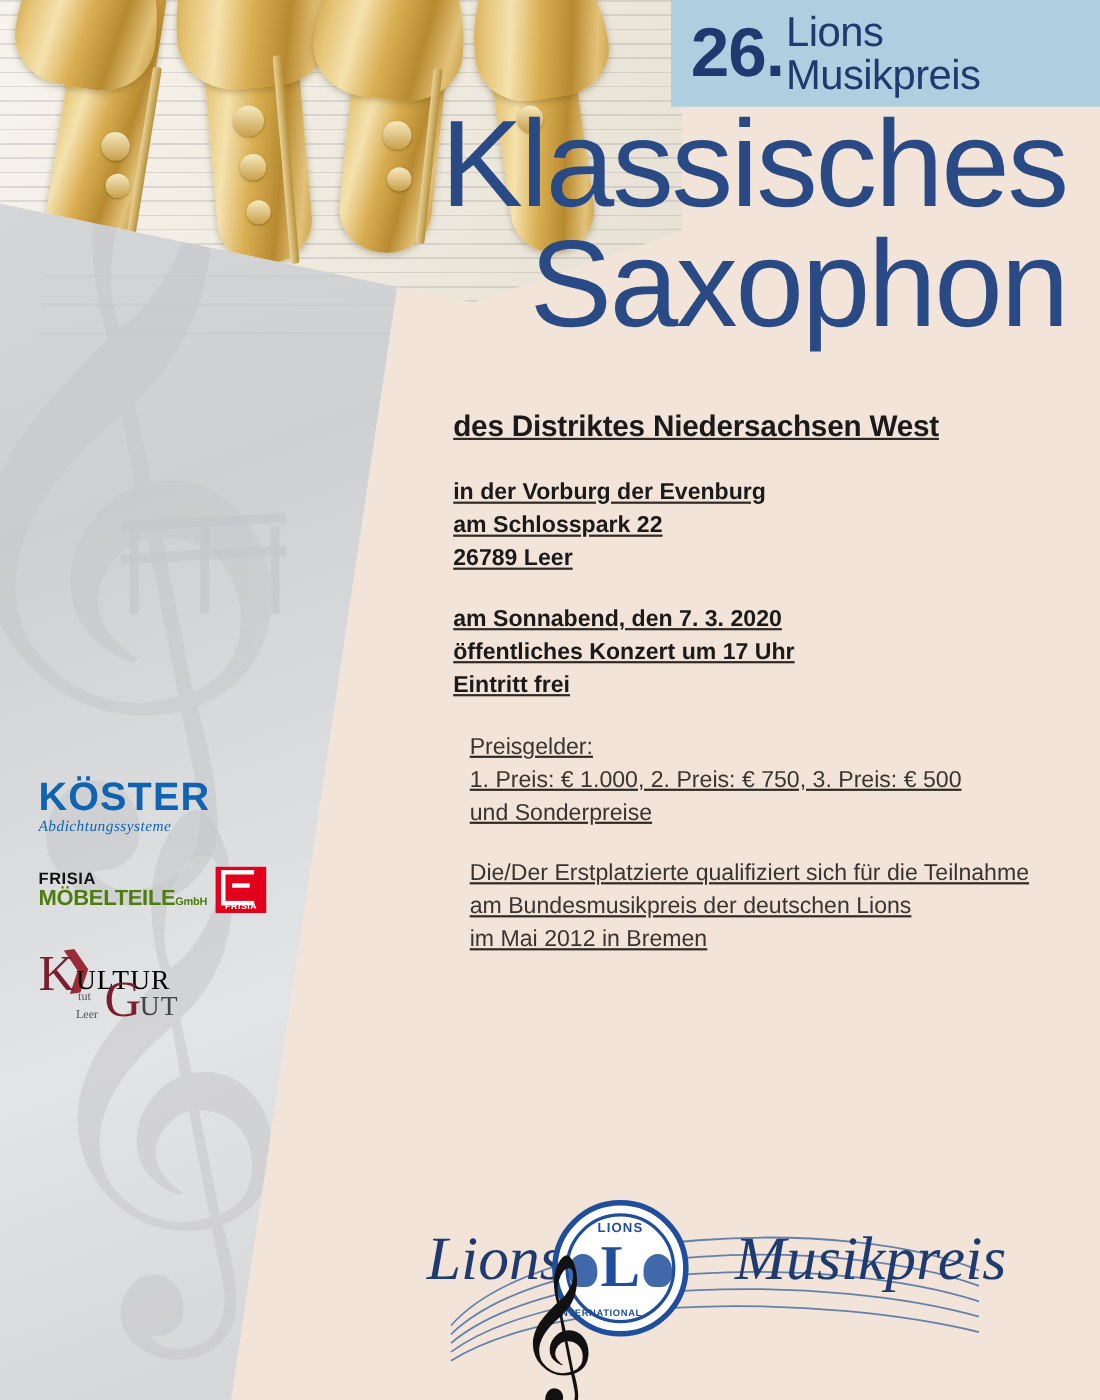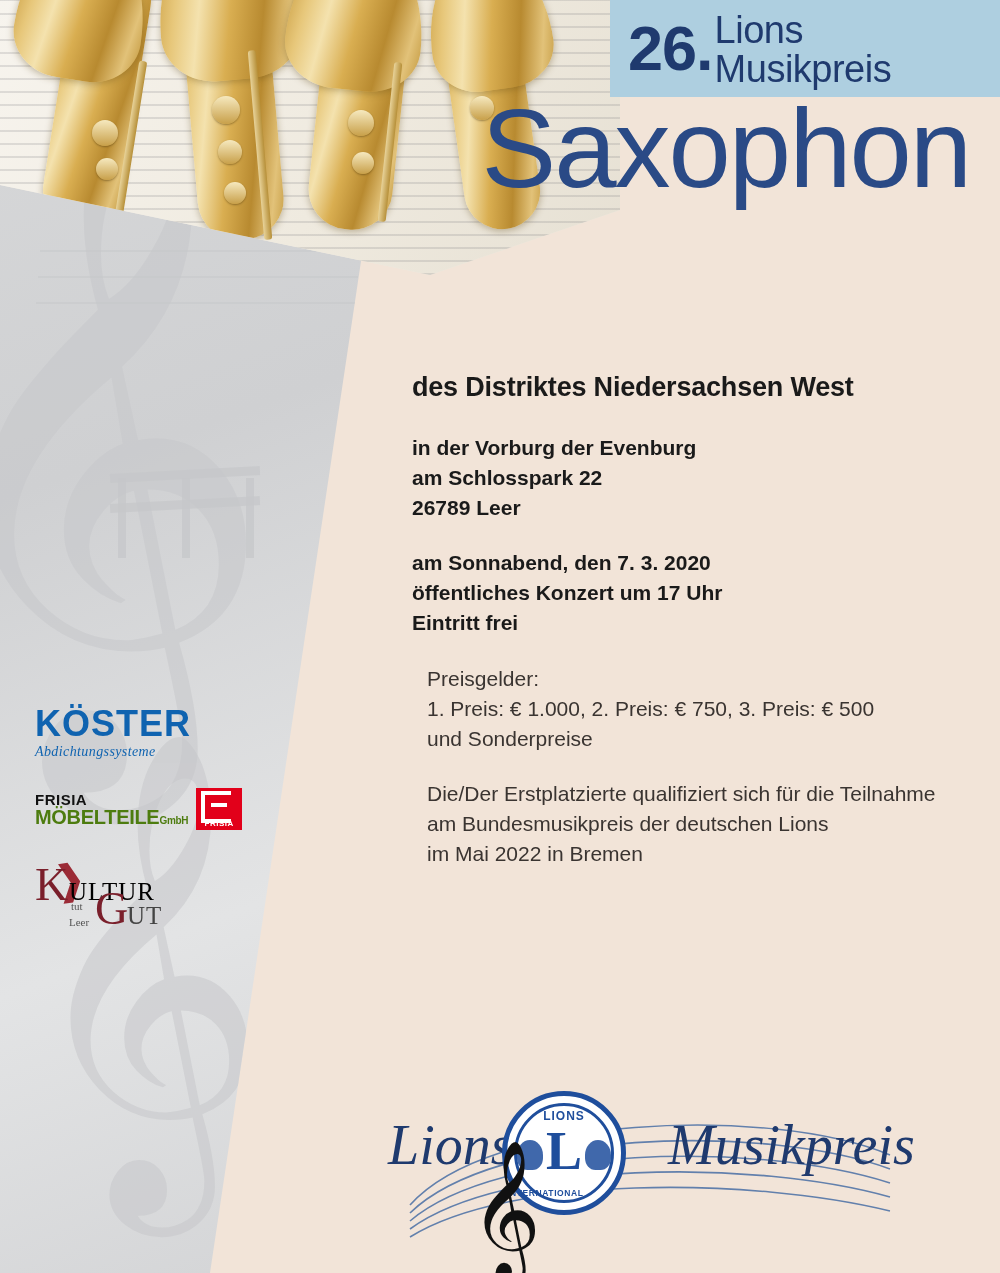--- a/index.html
+++ b/index.html
@@ -166,20 +166,21 @@
     white-space: nowrap;
   }
 
   
   .body-text {
     position: absolute;
     left: 412px;
     top: 372px;
     width: 560px;
     color: #2f2a26;
+    text-decoration: underline;
   }
   .subtitle {
     font-size: 27px;
     font-weight: 700;
     color: #1a1a1a;
     margin: 0 0 30px 0;
     letter-spacing: -0.2px;
   }
   .blk {
     margin-bottom: 26px;
@@ -517,20 +518,21 @@
 
   <div class="header-band">
     <div class="hdr-num">26.</div>
     <div class="hdr-words">
       <span>Lions</span>
       <span>Musikpreis</span>
     </div>
   </div>
 
   <div class="title-block">
+    <div class="title-line">Klassisches</div>
     <div class="title-line">Saxophon</div>
   </div>
 
   <div class="body-text">
 
     <div class="subtitle">des Distriktes Niedersachsen West</div>
 
     <div class="blk bold">
       <p>in der Vorburg der Evenburg</p>
       <p>am Schlosspark 22</p>
@@ -545,21 +547,21 @@
 
     <div class="blk reg">
       <p class="lbl">Preisgelder:</p>
       <p>1. Preis: € 1.000, 2. Preis: € 750, 3. Preis: € 500</p>
       <p>und Sonderpreise</p>
     </div>
 
     <div class="blk reg">
       <p>Die/Der Erstplatzierte qualifiziert sich für die Teilnahme</p>
       <p>am Bundesmusikpreis der deutschen Lions</p>
-      <p>im Mai 2022 in Bremen</p>
+      <p>im Mai 2012 in Bremen</p>
     </div>
 
 
   </div>
 
   <div class="sponsors">
 
     <div class="logo-koester">
       <div class="koester-word">KÖSTER</div>
       <div class="koester-sub">Abdichtungssysteme</div>

